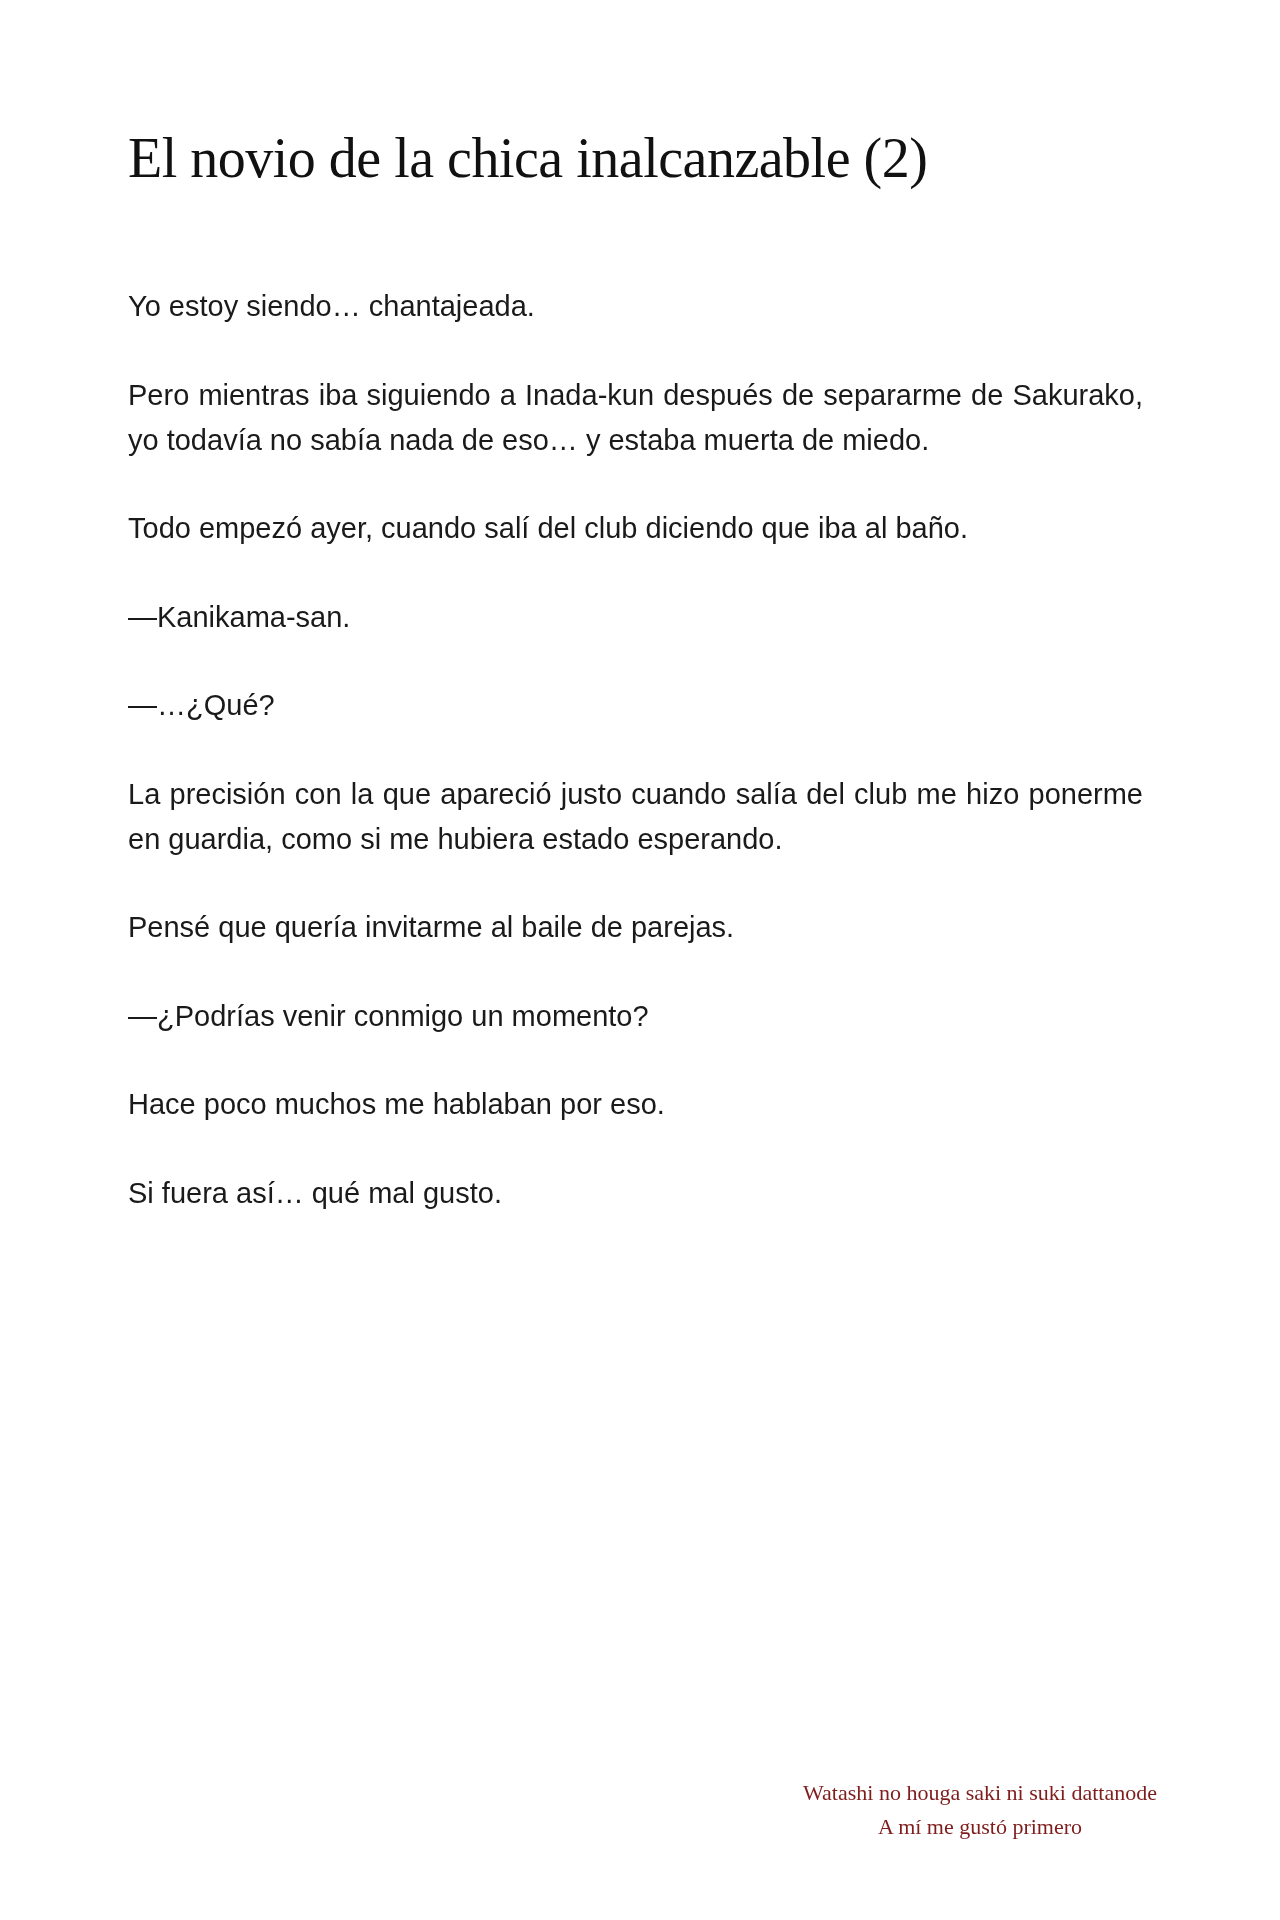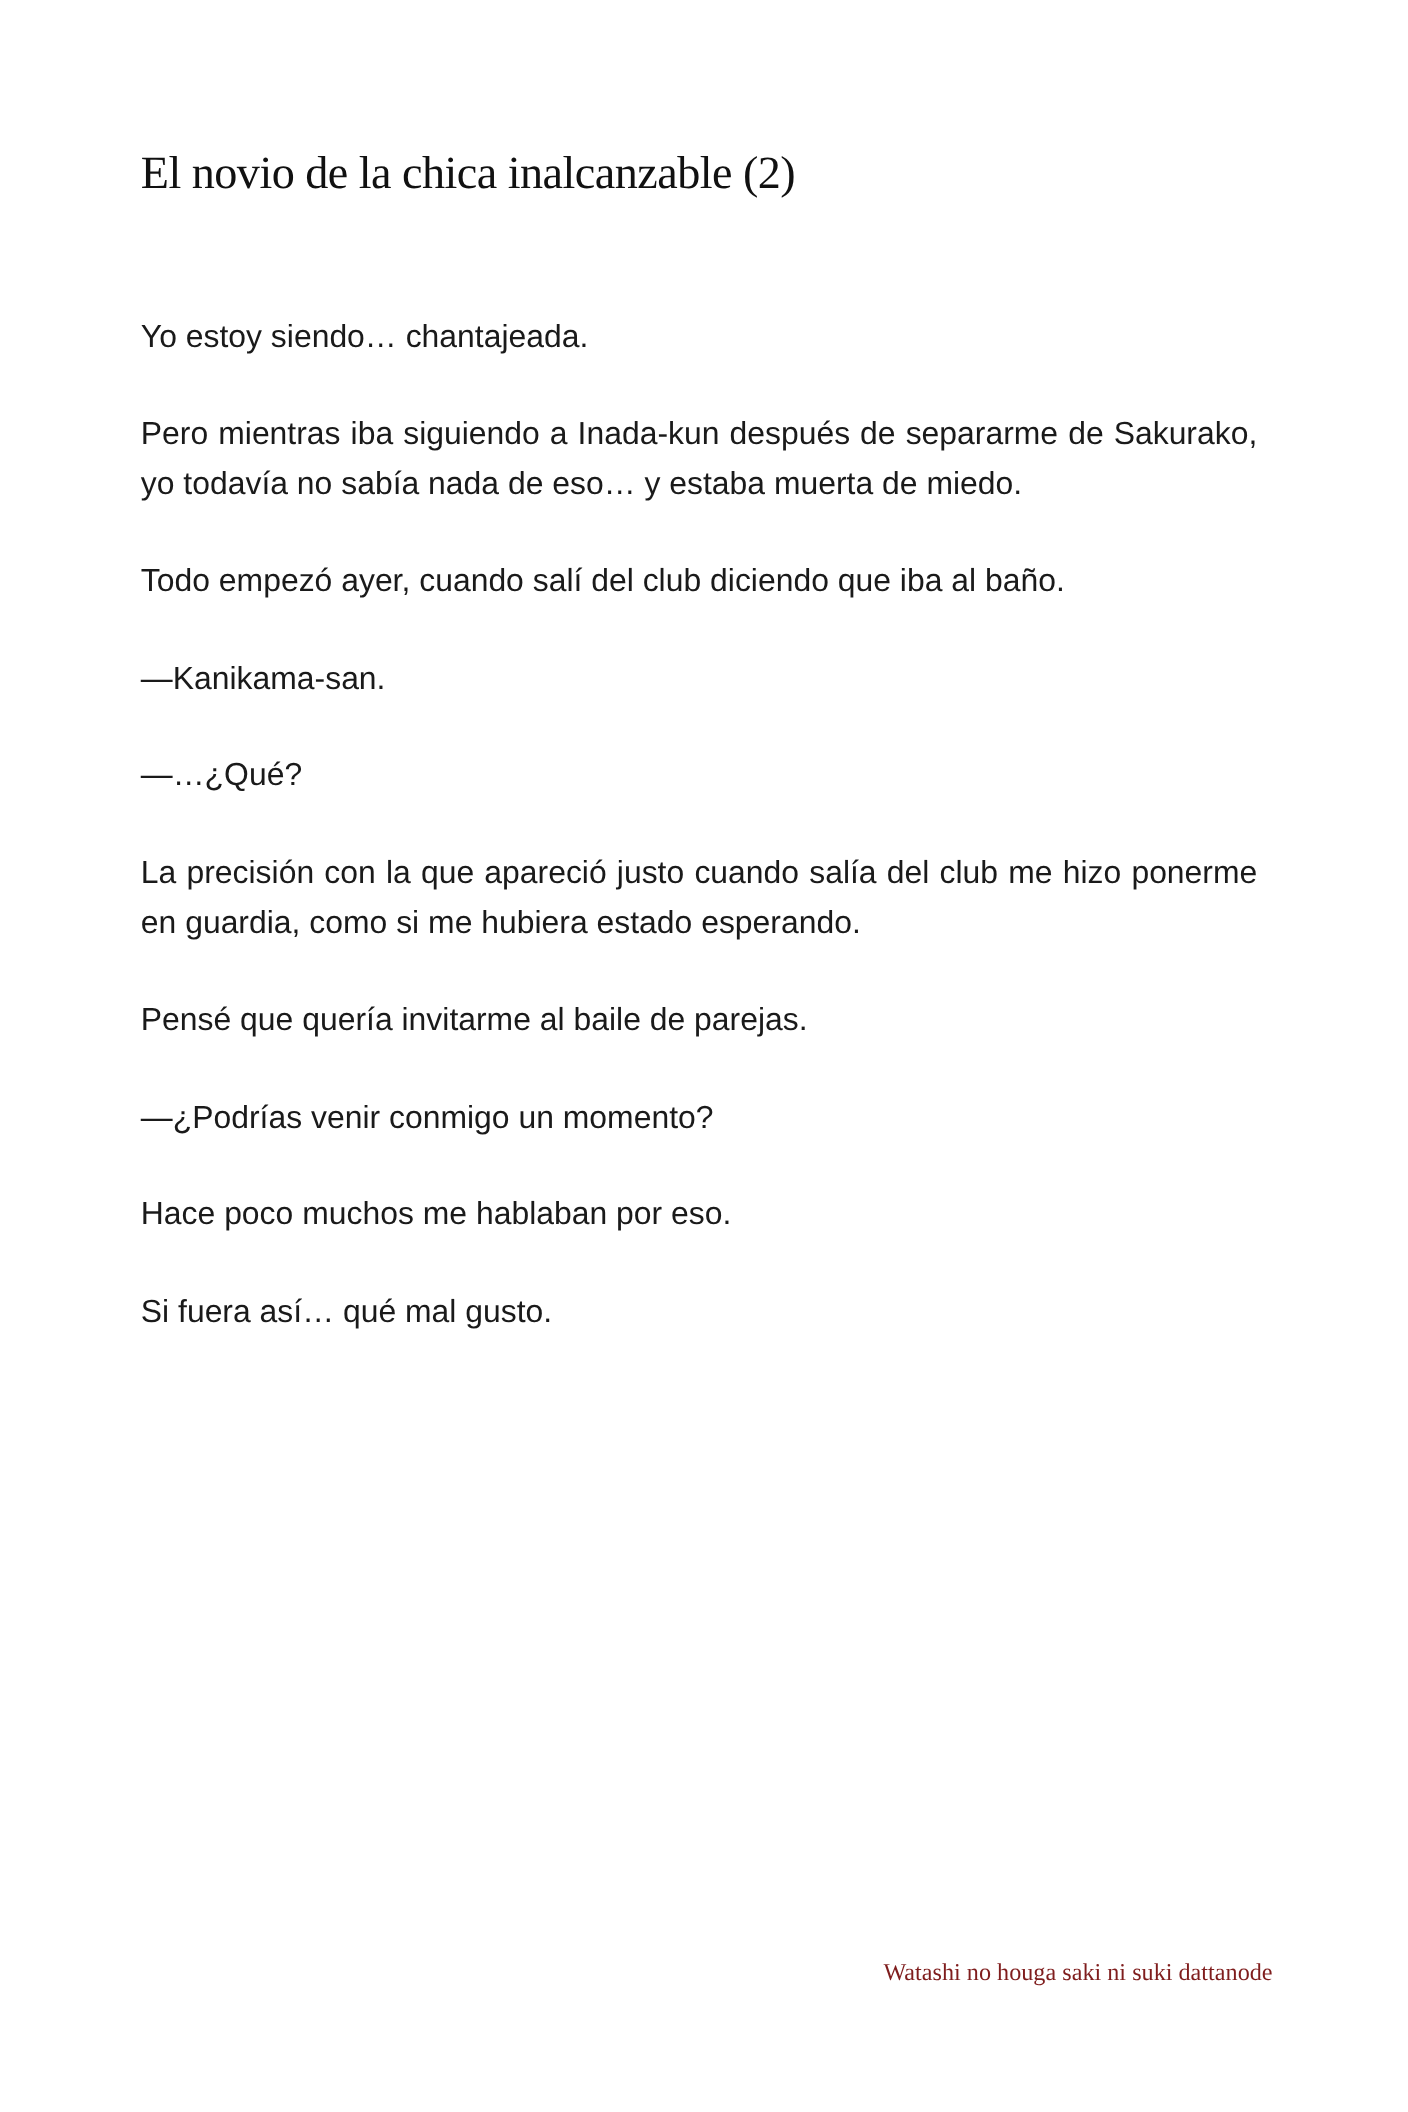--- a/index.html
+++ b/index.html
@@ -1,20 +1,20 @@
 <!DOCTYPE html>
 <html><head>
 <meta charset="utf-8">
 <style>
   html, body { margin: 0; padding: 0; background: #ffffff; }
   body { width: 1280px; height: 1920px; position: relative; overflow: hidden; color: #1a1a1a; }
   .title {
     position: absolute; left: 128px; top: 124px; margin: 0;
     font-family: "Liberation Serif", "DejaVu Serif", serif;
-    font-weight: normal; font-size: 42px; line-height: 68px;
+    font-weight: normal; font-size: 56px; line-height: 68px;
     color: #111; letter-spacing: -0.5px; white-space: nowrap;
   }
   .body {
     position: absolute; left: 128px; top: 284px; width: 1015px;
     font-family: "Liberation Sans", "DejaVu Sans", sans-serif;
     font-size: 29px; line-height: 45px; color: #1a1a1a;
   }
   .body p { margin: 0 0 43.5px 0; text-align: justify; }
   .footer {
     position: absolute; left: 740px; top: 1776px; width: 480px;
@@ -36,13 +36,14 @@
   <p>—…¿Qué?</p>
   <p>La precisión con la que apareció justo cuando salía del club me hizo ponerme en guardia, como si me hubiera estado esperando.</p>
   <p>Pensé que quería invitarme al baile de parejas.</p>
   <p>—¿Podrías venir conmigo un momento?</p>
   <p>Hace poco muchos me hablaban por eso.</p>
   <p>Si fuera así… qué mal gusto.</p>
 </div>
 
 <div class="footer">
   <div>Watashi no houga saki ni suki dattanode</div>
+  <div>A mí me gustó primero</div>
 </div>
 
 </body></html>

